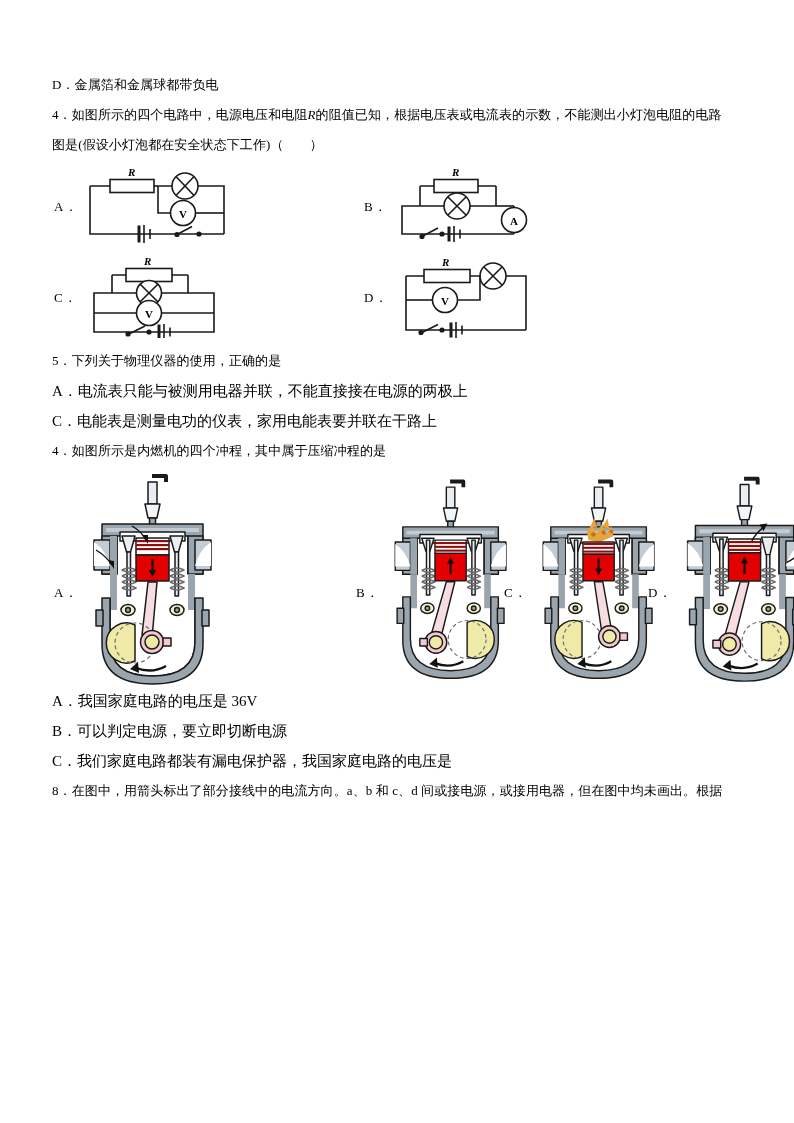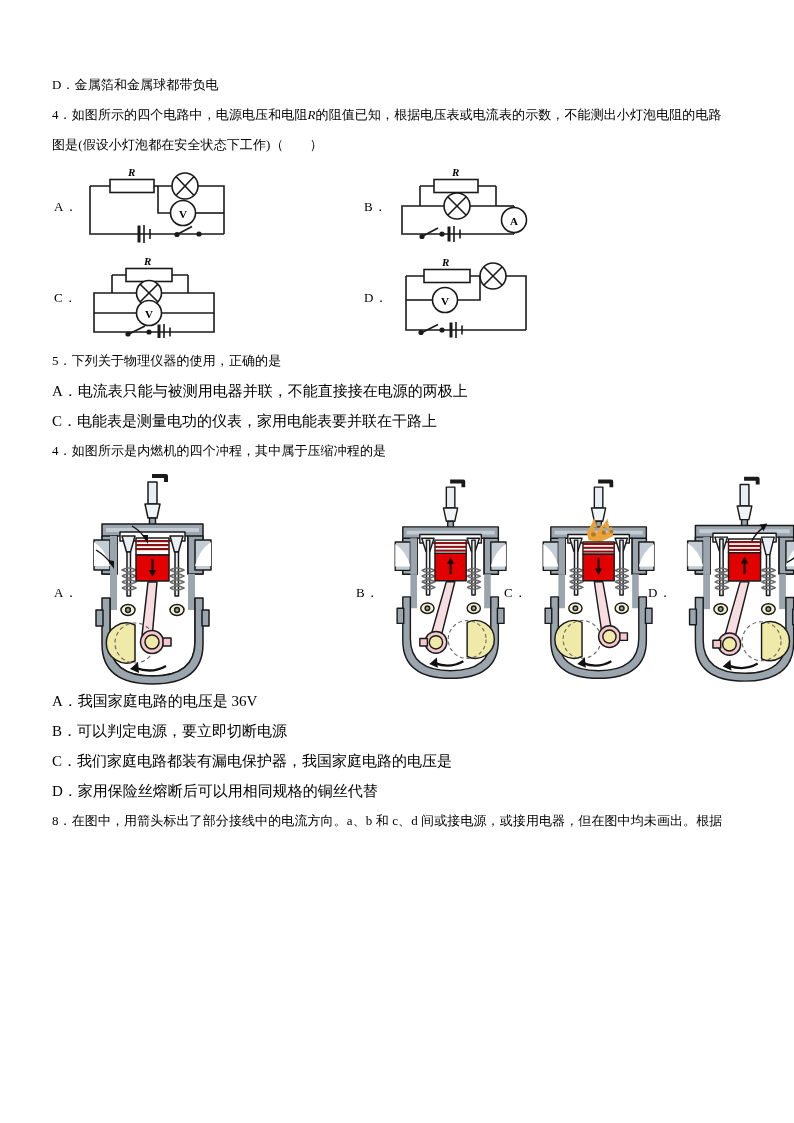--- a/index.html
+++ b/index.html
@@ -550,17 +550,16 @@
           <path d="M126 78 L134 80 L128 87 Z" fill="#111" stroke="none"></path>
         </g>
       </svg>
     </div>
 
   </div>
 
   <div class="opt">A．我国家庭电路的电压是 36V</div>
   <div class="opt">B．可以判定电源，要立即切断电源</div>
   <div class="opt">C．我们家庭电路都装有漏电保护器，我国家庭电路的电压是</div>
-  <div class="opt">D．家用保险丝熔断后可以用相同规格的铜丝代替</div>
 
   <div class="q-line">8．在图中，用箭头标出了部分接线中的电流方向。a、b 和 c、d 间或接电源，或接用电器，但在图中均未画出。根据</div>
 
 </div>
 
 </body></html>

